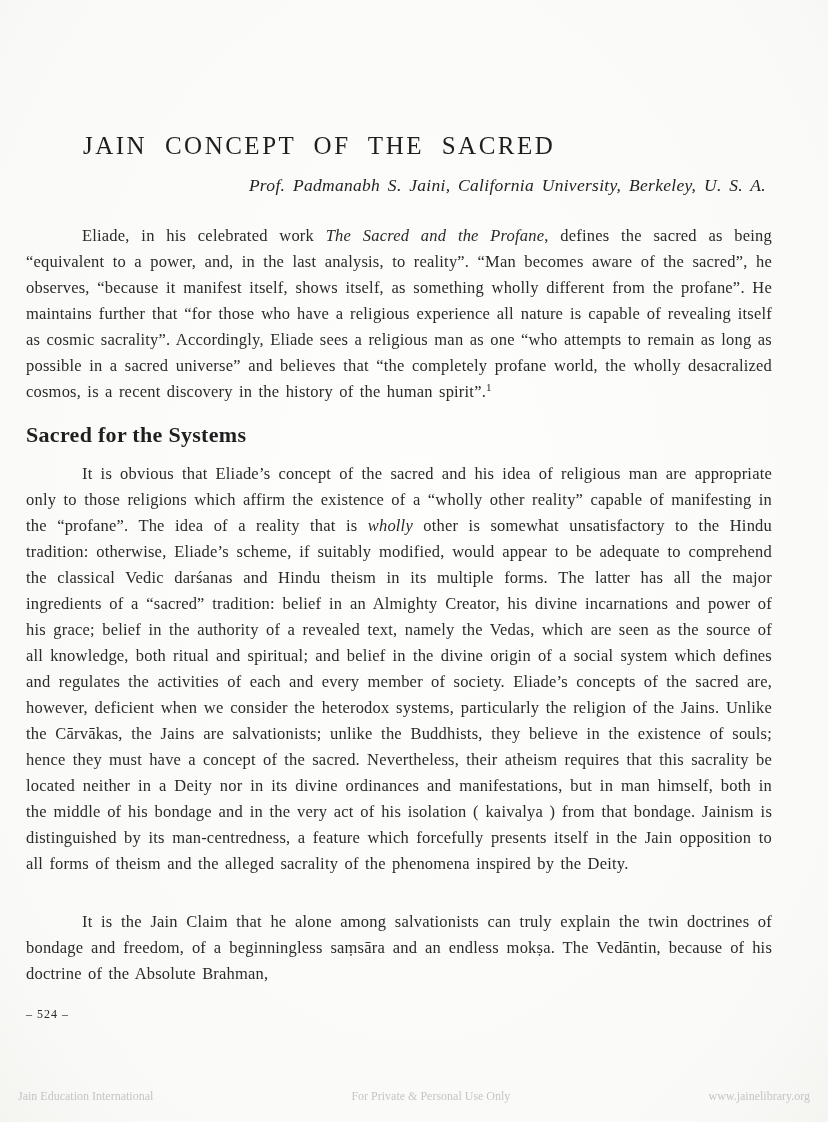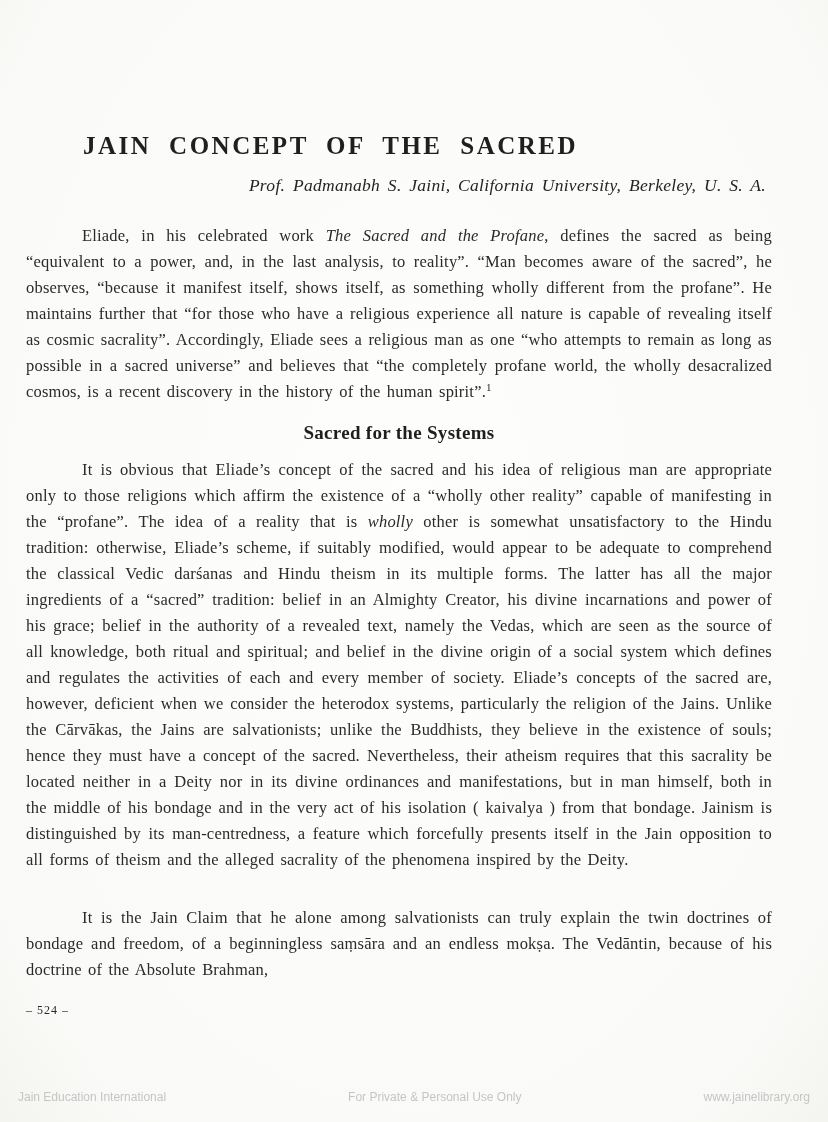--- a/index.html
+++ b/index.html
@@ -19,21 +19,21 @@
     height: 1122px;
     background:
       radial-gradient(ellipse at 50% 45%, rgba(255,255,255,0.6) 0%, rgba(244,244,241,0.35) 85%, rgba(236,236,232,0.5) 100%),
       var(--paper);
     overflow: hidden;
     color: var(--ink);
   }
   .doc-header { padding: 132px 62px 0 62px; }
   h1.title {
     font-size: 25px;
-    font-weight: bold;
+    font-weight: normal;
     letter-spacing: 2.5px;
     word-spacing: 9px;
     margin-left: 21px;
     color: #1f1f1f;
   }
   p.byline {
     margin-top: 15px;
     padding-left: 70px;
     text-align: right;
     font-style: italic;
@@ -54,41 +54,40 @@
     word-spacing: 2px;
     color: var(--ink);
   }
   .para + .para { margin-top: 32px; }
   .para sup {
     font-size: 11px;
     line-height: 0;
     vertical-align: super;
   }
   h2.section-heading {
-    font-size: 19px;
+    font-size: 22px;
     font-weight: bold;
     letter-spacing: 0.3px;
     margin: 17px 0 13px 0;
     color: #1f1f1f;
-    text-align: center;
   }
   .page-number {
     font-size: 12px;
     margin-top: 20px;
     letter-spacing: 1px;
     color: var(--ink);
   }
   footer.doc-footer {
     position: absolute;
     left: 0; right: 0; bottom: 18px;
     display: flex;
     justify-content: space-between;
     align-items: baseline;
     padding: 0 18px;
-    font-family: Liberation Sans, sans-serif;
+    font-family: Liberation Serif, serif;
     font-size: 12px;
     color: var(--footer-text);
   }
 </style>
 </head>
 <body>
 
 <div class="page">
 
   <header class="doc-header">

